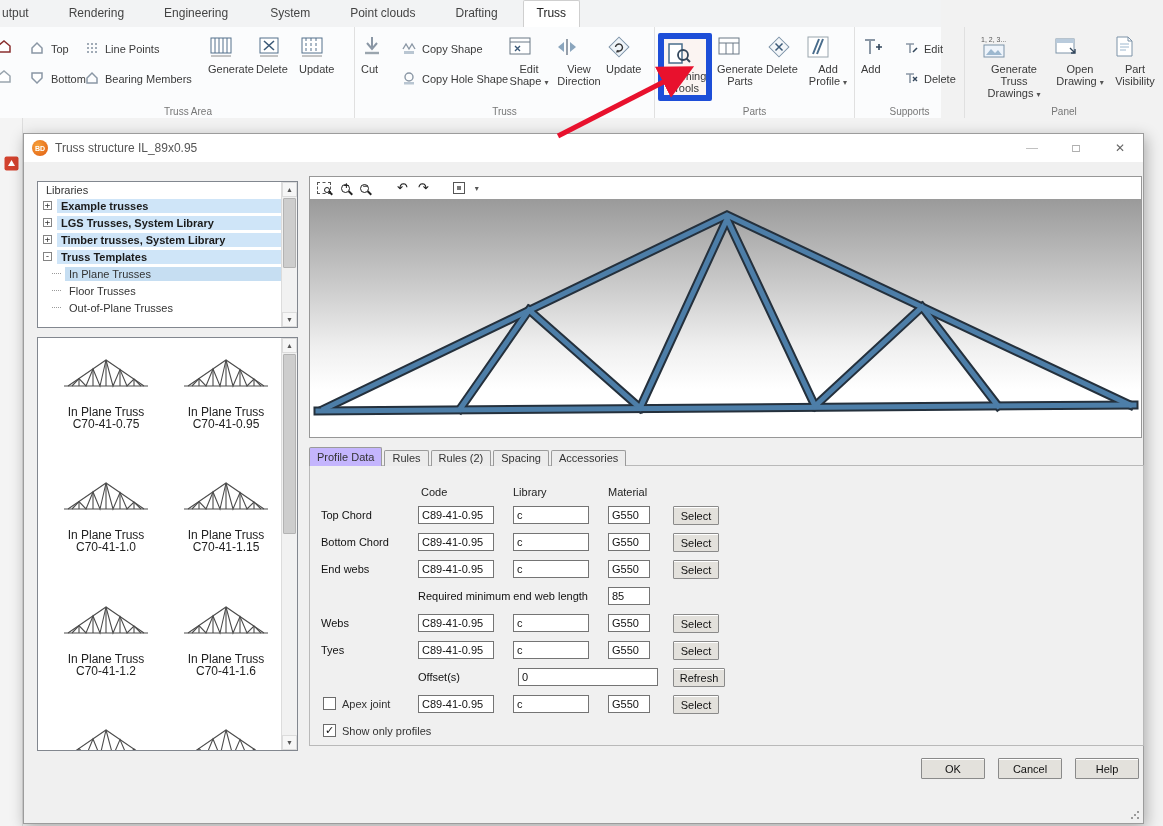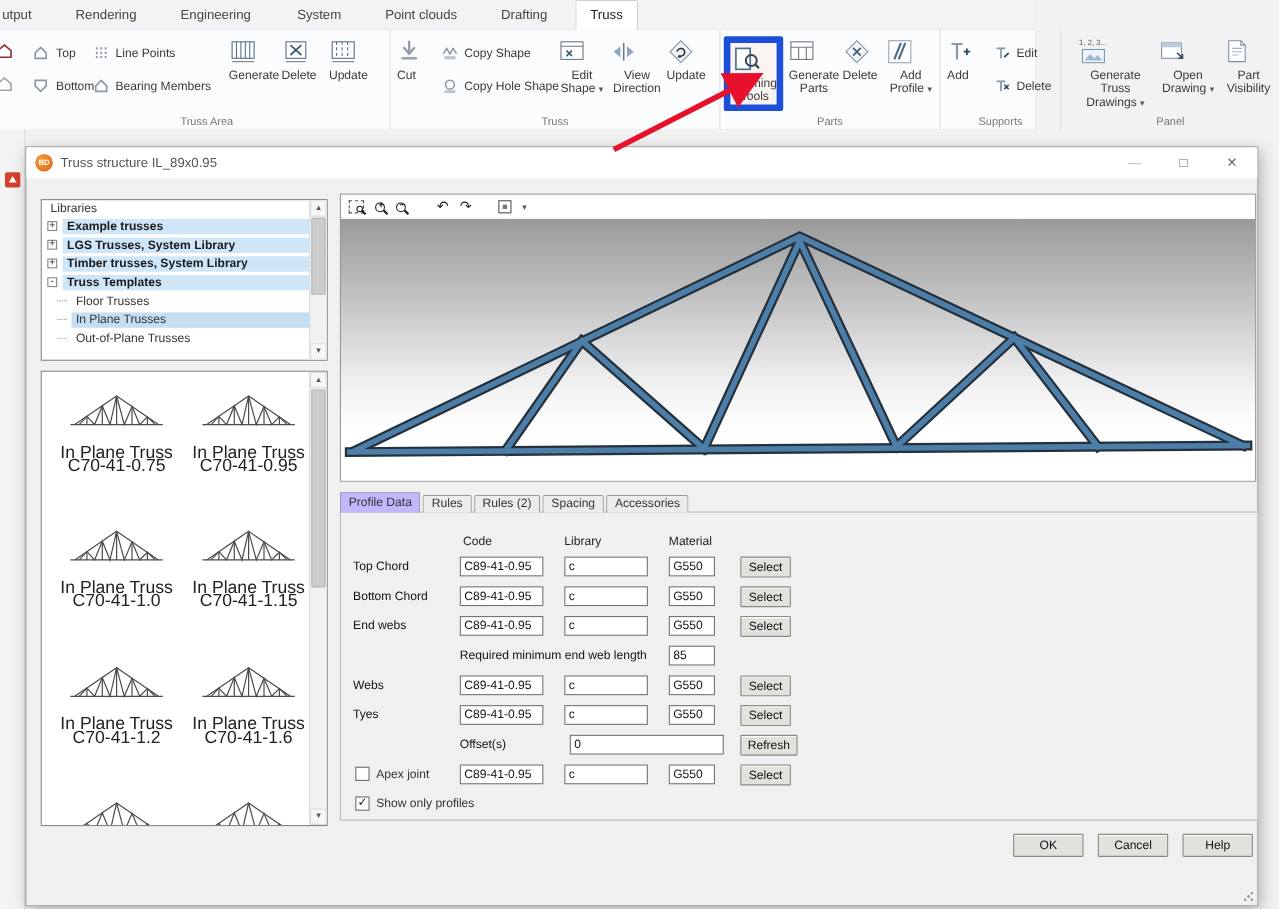--- a/index.html
+++ b/index.html
@@ -53,21 +53,21 @@
   .dash{width:9px;border-top:1px dotted #9a9a9a;margin-right:4px;flex:none;}
 
   
   .vscroll{position:absolute;right:0;top:0;bottom:0;width:16px;background:#f1f1f1;border-left:1px solid #dcdcdc;}
   .sarr{position:absolute;left:0;width:15px;height:15px;font-size:7px;color:#555;display:flex;align-items:center;justify-content:center;background:#f6f6f6;border:1px solid #dcdcdc;}
   .sarr.up{top:0;} .sarr.dn{bottom:0;}
   .sthumb{position:absolute;left:1px;width:13px;background:#cdcdcd;border:1px solid #b3b3b3;border-radius:1px;}
 
   
   #thumbs{left:13px;top:203px;width:261px;height:414px;overflow:hidden;}
-  .tcell{position:absolute;width:116px;text-align:center;font-size:16px;color:#222;}
+  .tcell{position:absolute;width:116px;text-align:center;font-size:12px;color:#222;}
   .tcell .timg{display:block;margin:0 auto 6px auto;}
   .tname{line-height:12px;}
 
   
   #preview{left:285px;top:42px;width:833px;height:262px;border:1px solid #979797;background:#fff;overflow:hidden;}
   #ptoolbar{position:absolute;left:0;top:0;width:100%;height:22px;background:#fff;display:flex;align-items:center;gap:10px;padding-left:7px;}
   #pcanvas{position:absolute;left:0;top:22px;width:831px;height:238px;
            background:linear-gradient(180deg,#9a9a9a 0%,#c9c9c9 35%,#efefef 62%,#ffffff 80%);}
   .mag{position:relative;width:9px;height:9px;border:1.5px solid #222;border-radius:50%;display:inline-block;}
   .mag::after{content:"";position:absolute;width:5px;height:2px;background:#222;right:-4px;bottom:-2px;transform:rotate(45deg);}
@@ -399,27 +399,27 @@
       <span class="lbl">LGS Trusses, System Library</span>
     </div>
     <div class="trow hl">
       <span class="exp">+</span>
       <span class="lbl">Timber trusses, System Library</span>
     </div>
     <div class="trow hl">
       <span class="exp">-</span>
       <span class="lbl">Truss Templates</span>
     </div>
+    <div class="trow sel leaf">
+      <span class="dash"></span>
+      <span class="lbl">In Plane Trusses</span>
+    </div>
     <div class="trow leaf">
       <span class="dash"></span>
       <span class="lbl">Floor Trusses</span>
-    </div>
-    <div class="trow sel leaf">
-      <span class="dash"></span>
-      <span class="lbl">In Plane Trusses</span>
     </div>
     <div class="trow leaf">
       <span class="dash"></span>
       <span class="lbl">Out-of-Plane Trusses</span>
     </div>
     <div class="vscroll">
       <span class="sarr up">▲</span>
       <span class="sthumb" style="top:16px;height:70px"></span>
       <span class="sarr dn">▼</span>
     </div>

